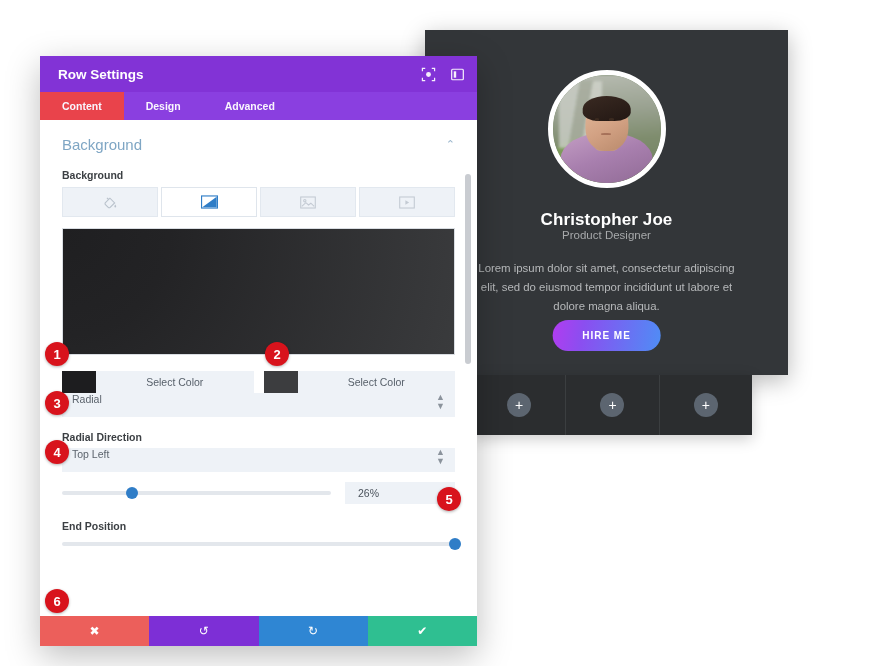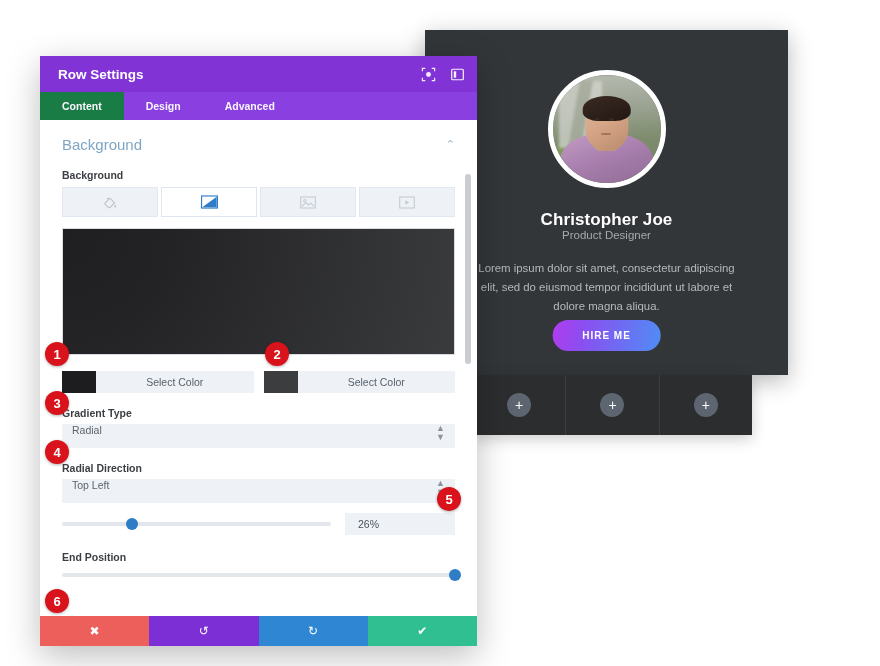--- a/index.html
+++ b/index.html
@@ -109,21 +109,21 @@
   #modal-title { color:#fff; font-size:13.5px; font-weight:700; }
   .tb-icons { margin-left:auto; display:flex; gap:14px; align-items:center; }
   .tb-ico { width:15px; height:15px; opacity:.92; cursor:pointer; display:block; }
 
   #modal-tabs { height:28px; background:#8a3fe0; display:flex; align-items:stretch; }
   .mtab {
     padding:0 22px; display:flex; align-items:center;
     color:#ffffff; font-size:10.5px; font-weight:700; cursor:pointer;
     opacity:.95;
   }
-  .mtab.active { background:#15803d; }
+  .mtab.active { background:#ef4444; }
 
   #modal-body { flex:1; position:relative; overflow:hidden; background:#fff; }
 
   #scrollbar-track {
     position:absolute; right:3px; top:6px; width:6px; bottom:6px;
     background:transparent;
   }
   #scrollbar-thumb {
     position:absolute; right:3px; top:48px; width:6px; height:190px;
     background:#c9ccd1; border-radius:3px;
@@ -323,21 +323,20 @@
         <div class="color-field">
           <div class="swatch one"></div>
           <div class="select-color-btn">Select Color</div>
         </div>
         <div class="color-field">
           <div class="swatch two"></div>
           <div class="select-color-btn">Select Color</div>
         </div>
       </div>
 
-      <div class="sel-label">Gradient Type</div>
       <div class="sel-box">
         <span class="sel-val">Radial</span>
         <span class="sel-arrows">▲<br>▼</span>
       </div>
 
       <div class="sel-label">Radial Direction</div>
       <div class="sel-box">
         <span class="sel-val">Top Left</span>
         <span class="sel-arrows">▲<br>▼</span>
       </div>

